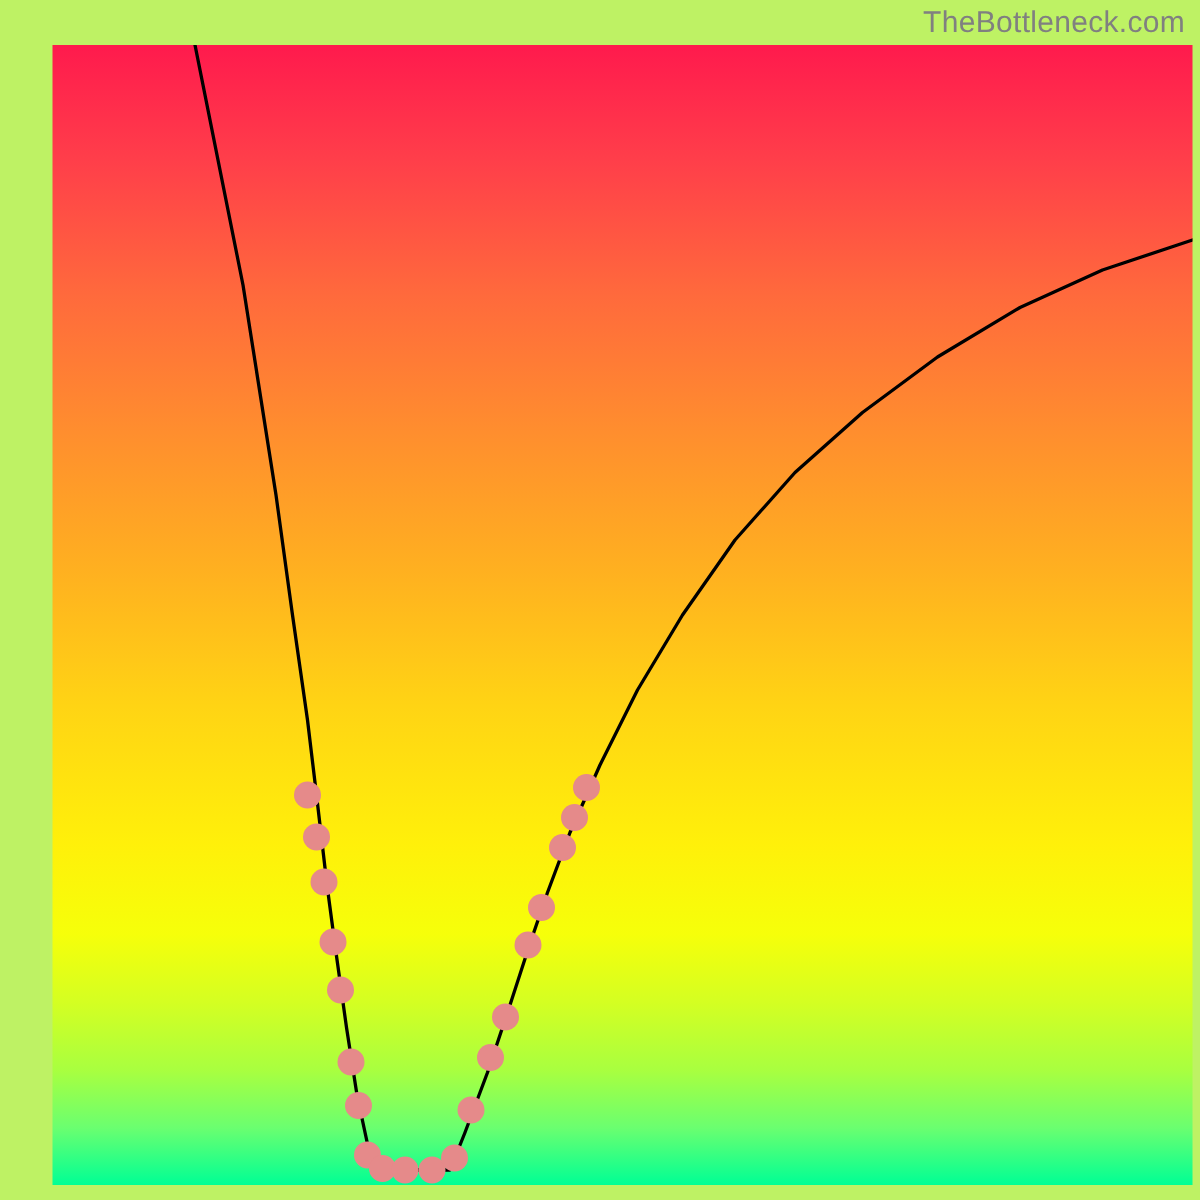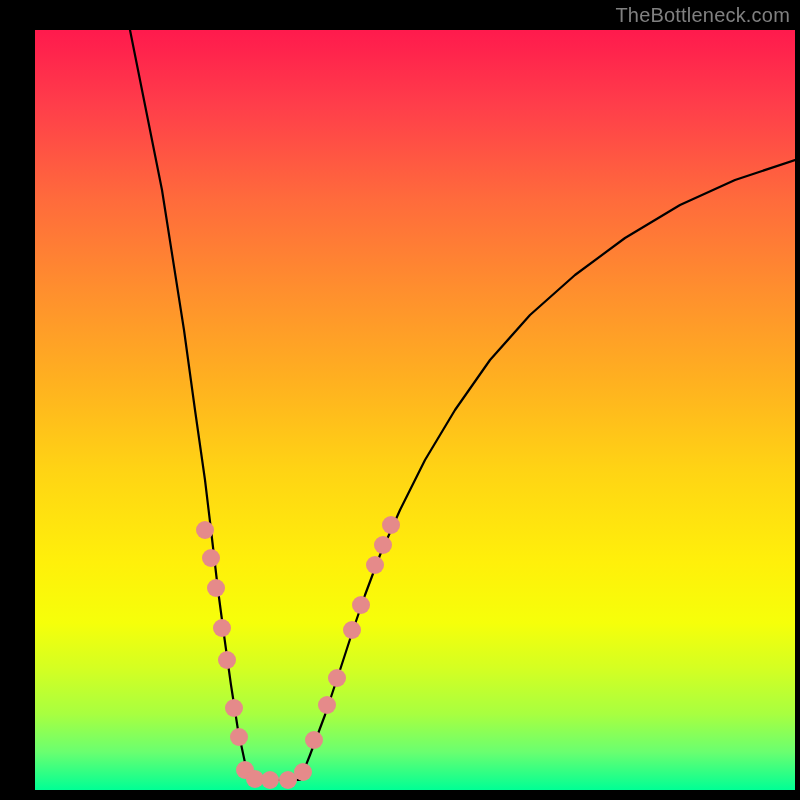--- a/index.html
+++ b/index.html
@@ -6,21 +6,21 @@
     margin: 0;
     padding: 0;
     width: 800px;
     height: 800px;
     overflow: hidden;
     font-family: Arial, Helvetica, sans-serif;
   }
   .frame {
     width: 800px;
     height: 800px;
-    background: #000000;
+    background: #bef264;
     position: relative;
   }
   .watermark {
     position: absolute;
     top: 4px;
     right: 10px;
     color: #808080;
     font-size: 20px;
     font-weight: 500;
     letter-spacing: 0.2px;

